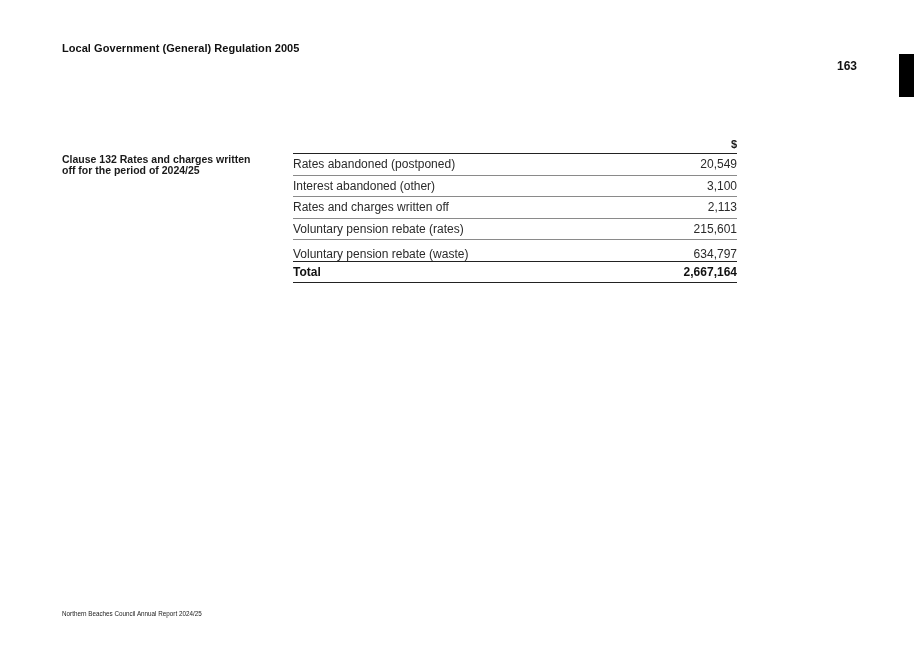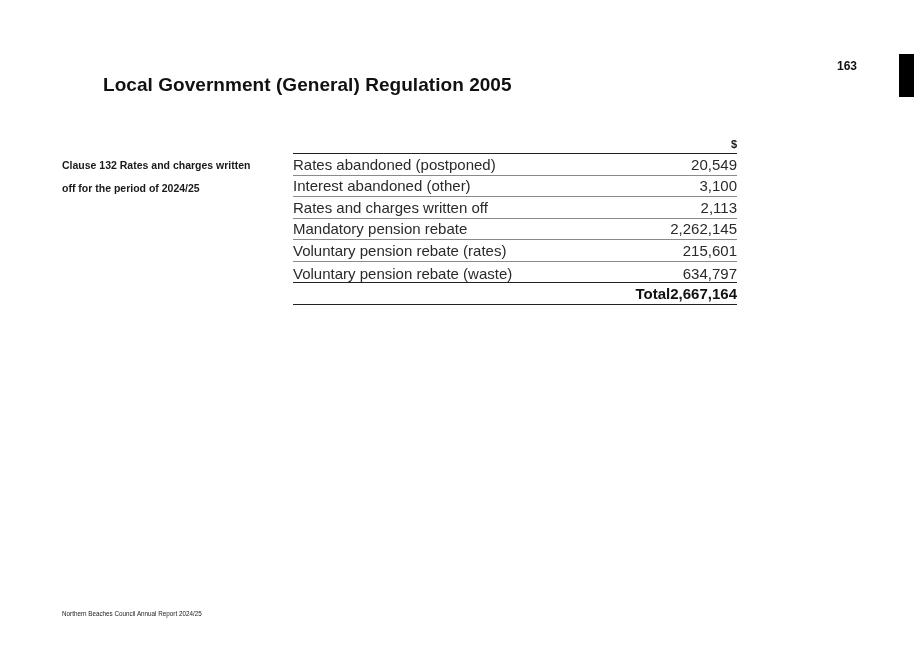--- a/index.html
+++ b/index.html
@@ -11,26 +11,25 @@
       width: 914px;
       height: 647px;
       position: relative;
       overflow: hidden;
       font-family: "Liberation Sans", "DejaVu Sans", sans-serif;
       color: #1a1a1a;
     }
     .page-title {
       position: absolute;
       left: 62px;
-      top: 74px;
-      font-size: 19px;
+      top: 42px;
+      font-size: 11px;
       font-weight: bold;
       color: #111;
       letter-spacing: 0.05px;
-      margin-left: 41px;
     }
     .page-number {
       position: absolute;
       left: 837px;
       top: 59px;
       font-size: 12px;
       font-weight: bold;
       color: #111;
     }
     .edge-tab {
@@ -41,21 +40,21 @@
       height: 43px;
       background: #000;
     }
     .section-heading {
       position: absolute;
       left: 62px;
       top: 154px;
       width: 200px;
       font-size: 10.5px;
       font-weight: bold;
-      line-height: 23px;
+      line-height: 11px;
       color: #1a1a1a;
     }
     .table-wrap {
       position: absolute;
       left: 293px;
       top: 137px;
       width: 444px;
     }
     .table-header {
       height: 16px;
@@ -64,32 +63,31 @@
       font-size: 11px;
       font-weight: bold;
       line-height: 15px;
     }
     .row {
       display: flex;
       justify-content: space-between;
       align-items: center;
       height: 20.5px;
       border-bottom: 1px solid #8a8a8a;
-      font-size: 15px;
+      font-size: 12px;
       color: #2a2a2a;
     }
     .row.last-item {
       border-bottom: 1.6px solid #222;
       align-items: flex-end;
     }
     .row.total {
       font-weight: bold;
       color: #111;
       border-bottom: 1.6px solid #222;
-      justify-content: flex-end;
     }
     .row .label, .row .value {
       display: inline-block;
     }
     .footer {
       position: absolute;
       left: 62px;
       top: 610px;
       font-size: 6.3px;
       color: #222;
@@ -113,24 +111,20 @@
   </div>
   <div class="row">
     <span class="label">Interest abandoned (other)</span>
     <span class="value">3,100</span>
   </div>
   <div class="row">
     <span class="label">Rates and charges written off</span>
     <span class="value">2,113</span>
   </div>
   <div class="row">
-    <span class="label">Mandatory pension rebate</span>
-    <span class="value">2,262,145</span>
-  </div>
-  <div class="row">
     <span class="label">Voluntary pension rebate (rates)</span>
     <span class="value">215,601</span>
   </div>
   <div class="row last-item">
     <span class="label">Voluntary pension rebate (waste)</span>
     <span class="value">634,797</span>
   </div>
   <div class="row total">
     <span class="label">Total</span>
     <span class="value">2,667,164</span>

